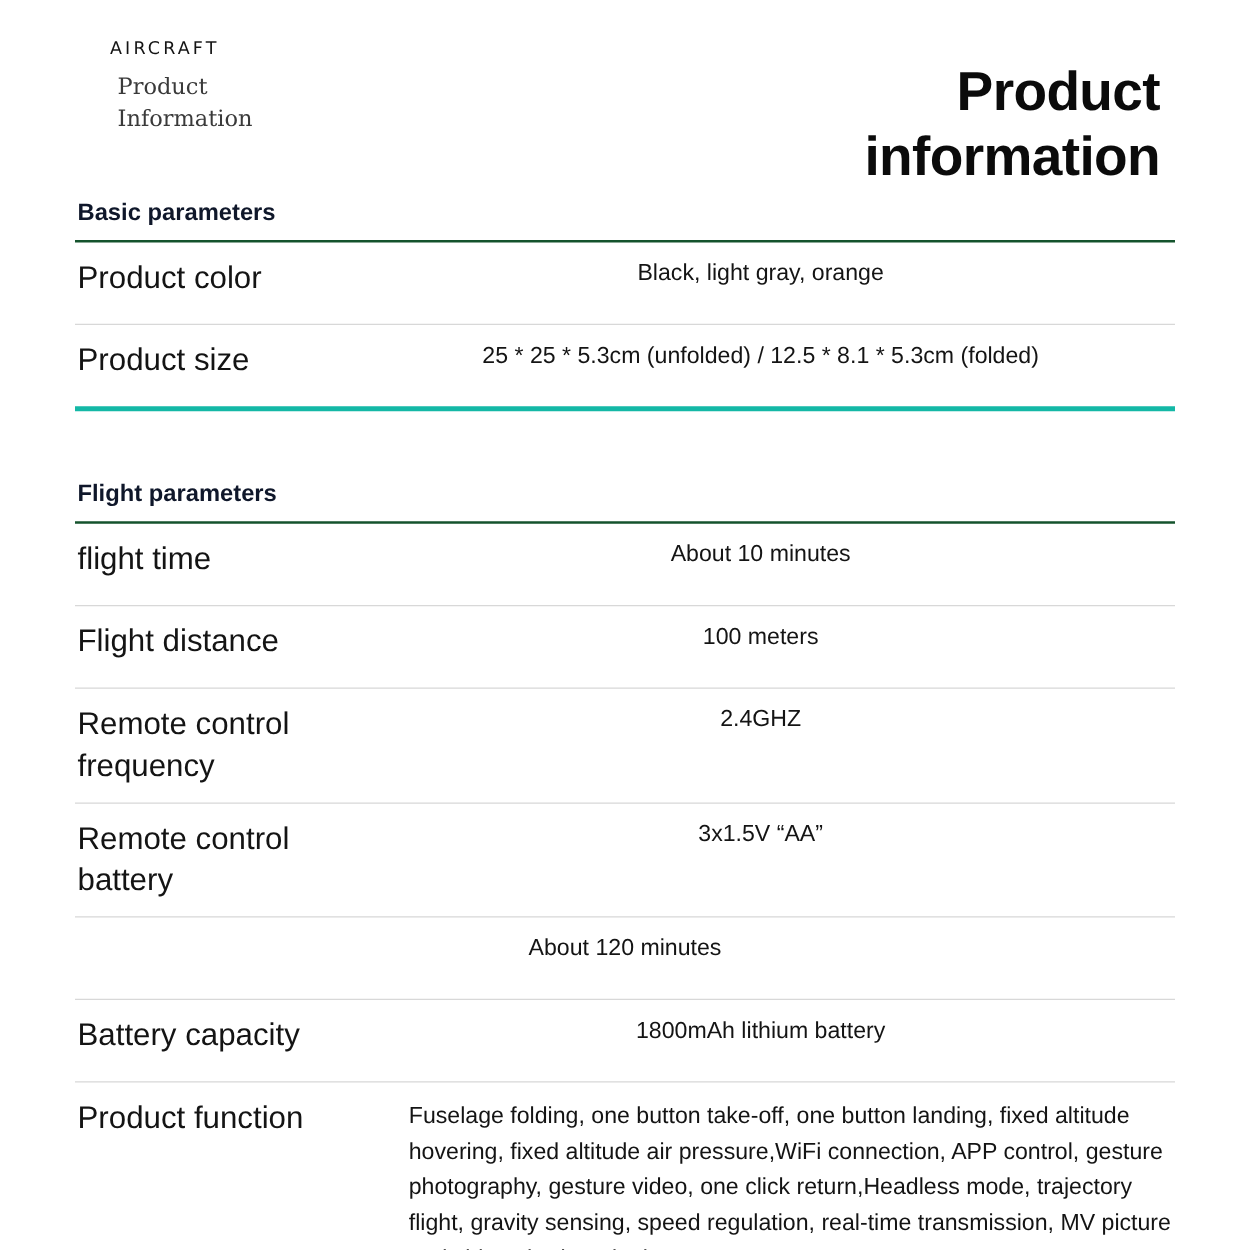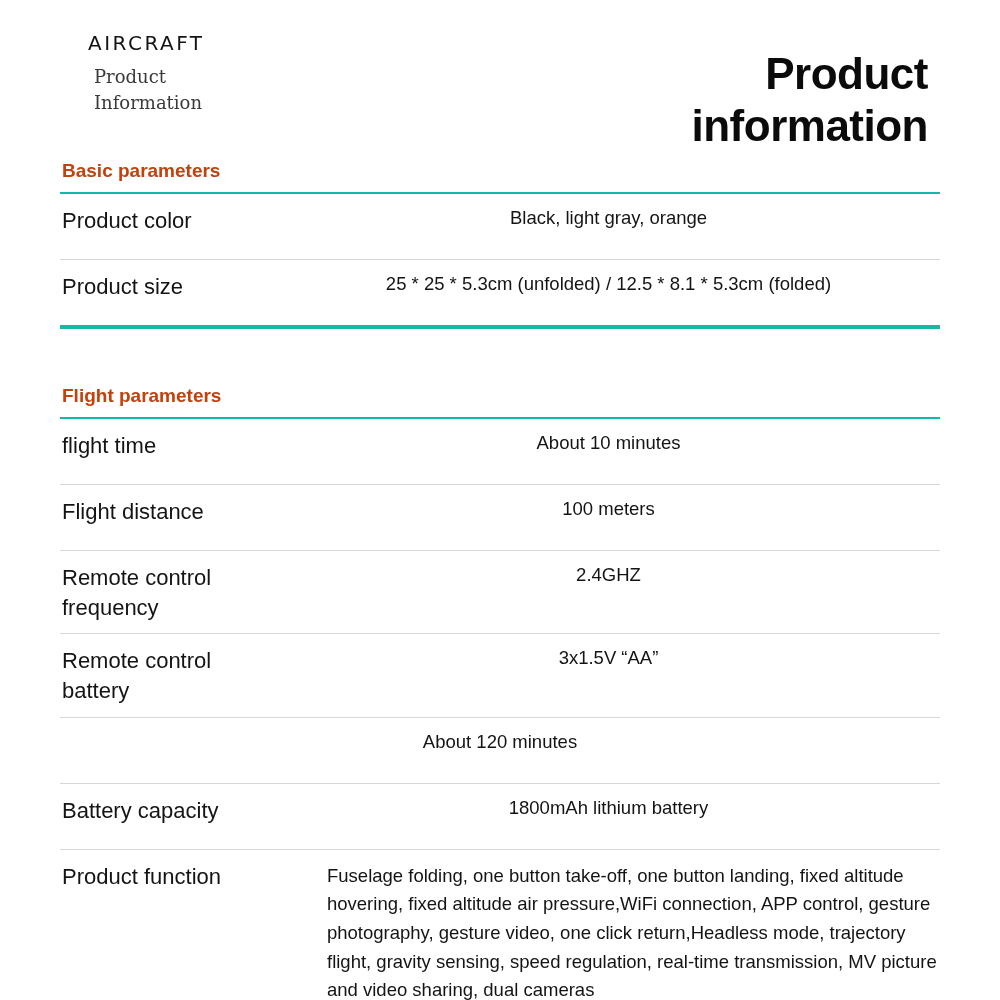--- a/index.html
+++ b/index.html
@@ -24,21 +24,21 @@
 
   
   .brand {
     position: absolute;
     left: 88px;
     top: 32px;
     width: 300px;
   }
   .brand-name {
     font-family: "DejaVu Sans", sans-serif;
-    font-size: 20px;
+    font-size: 14px;
     letter-spacing: 2.5px;
     font-weight: 400;
     color: #141414;
     line-height: 1.1;
   }
   .brand-sub {
     margin-top: 10px;
     margin-left: 6px;
     font-family: "DejaVu Serif", serif;
     font-size: 18px;
@@ -65,23 +65,23 @@
     position: absolute;
     left: 60px;
     width: 880px;
   }
   #section-basic { top: 160px; }
   #section-flight { top: 385px; }
 
   .section-title {
     font-size: 19px;
     font-weight: bold;
-    color: #c2410c;
+    color: #0f172a;
     padding: 0 0 10px 2px;
-    border-bottom: 2px solid #14b8a6;
+    border-bottom: 2px solid #14532d;
   }
 
   .rows {
     display: block;
   }
   .row {
     display: flex;
     align-items: flex-start;
     border-bottom: 1px solid #d8d8d8;
     min-height: 42px;
@@ -89,21 +89,21 @@
   }
   .row.last {
     border-bottom: 4px solid #14b8a6;
   }
   .row.nolineb {
     border-bottom: none;
   }
   .row-label {
     width: 215px;
     flex: none;
-    font-size: 22px;
+    font-size: 25px;
     color: #141414;
     padding-left: 2px;
     line-height: 1.35;
   }
   .row-value {
     flex: 1;
     font-size: 18.5px;
     color: #141414;
     text-align: center;
     line-height: 1.35;

